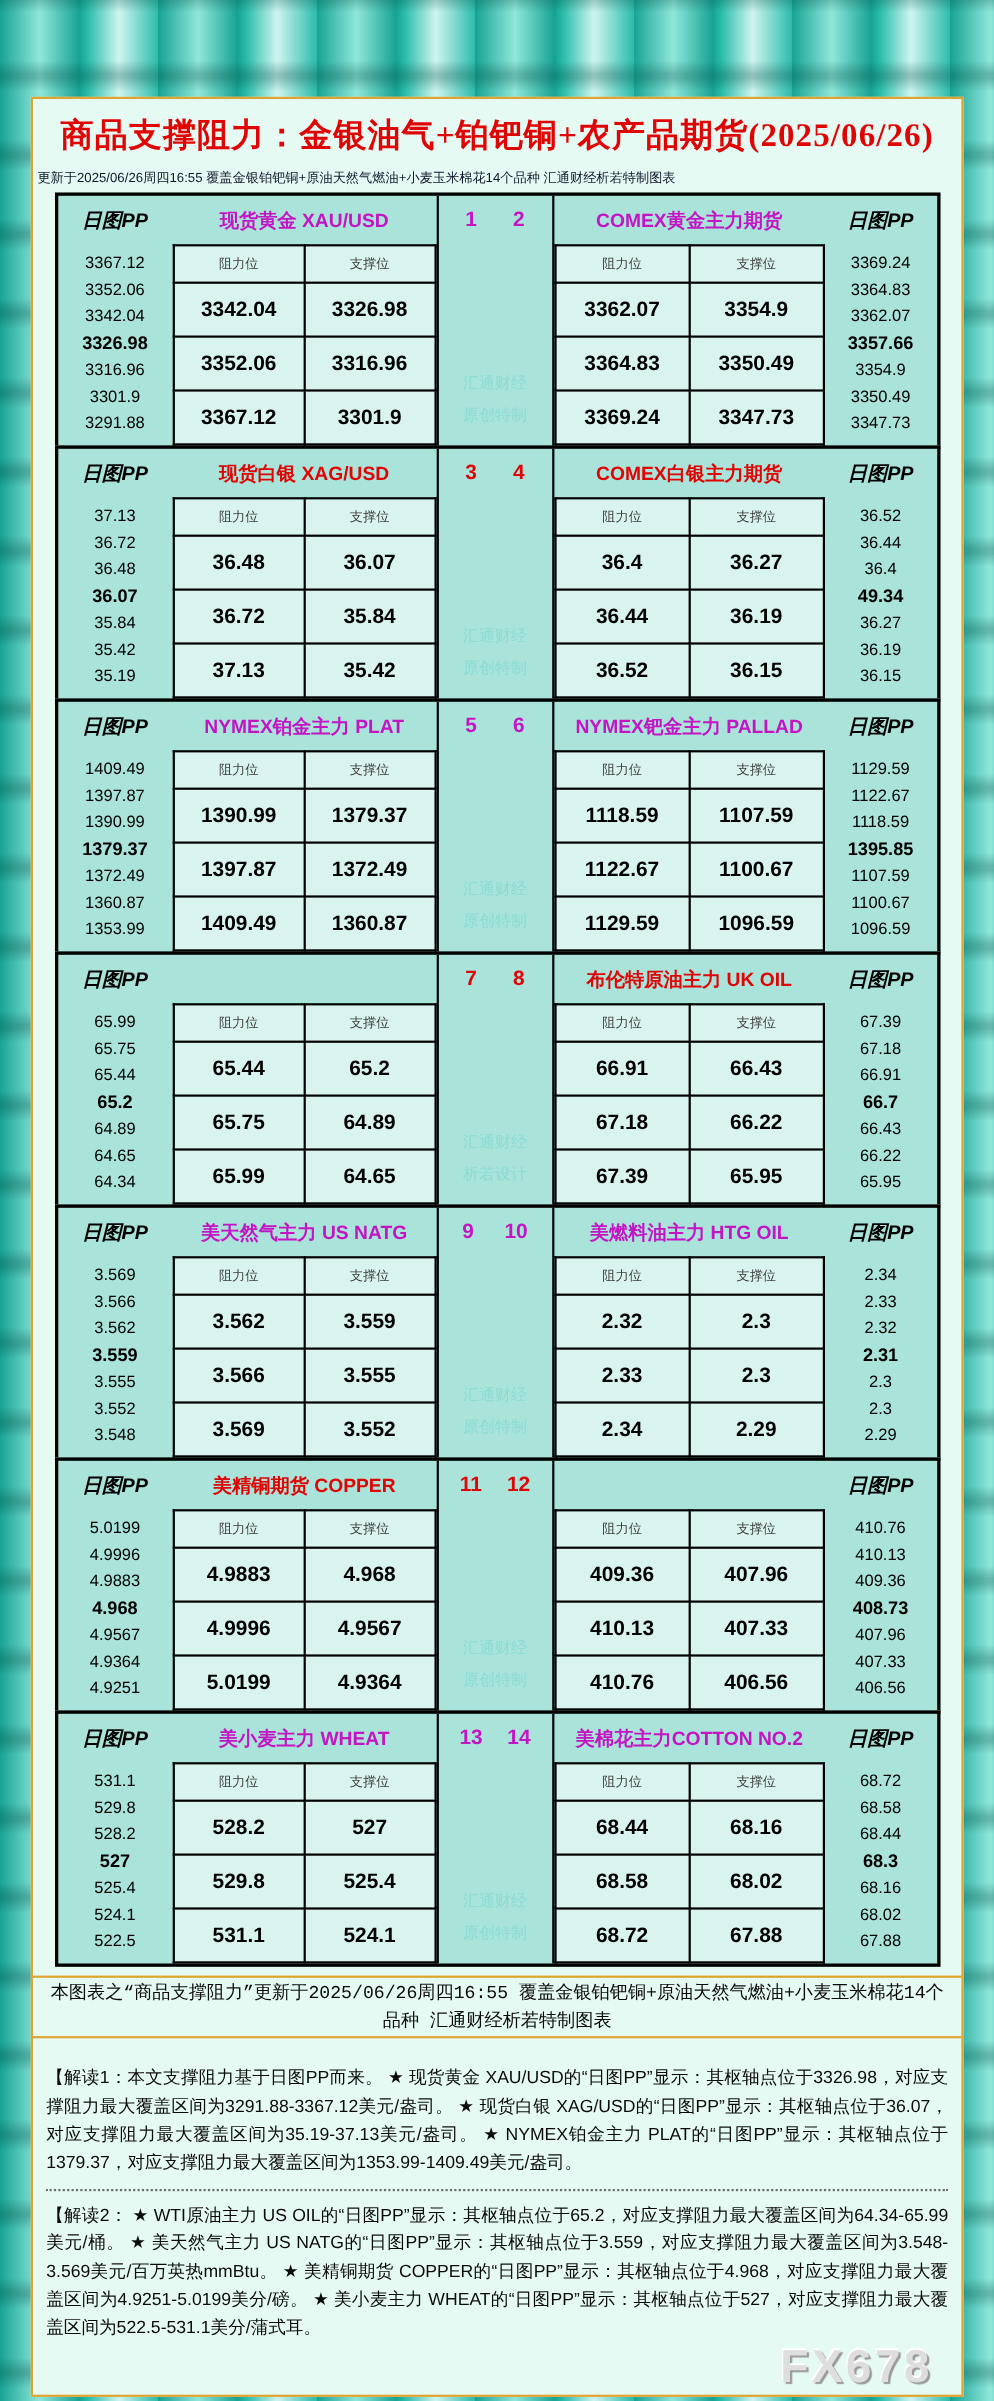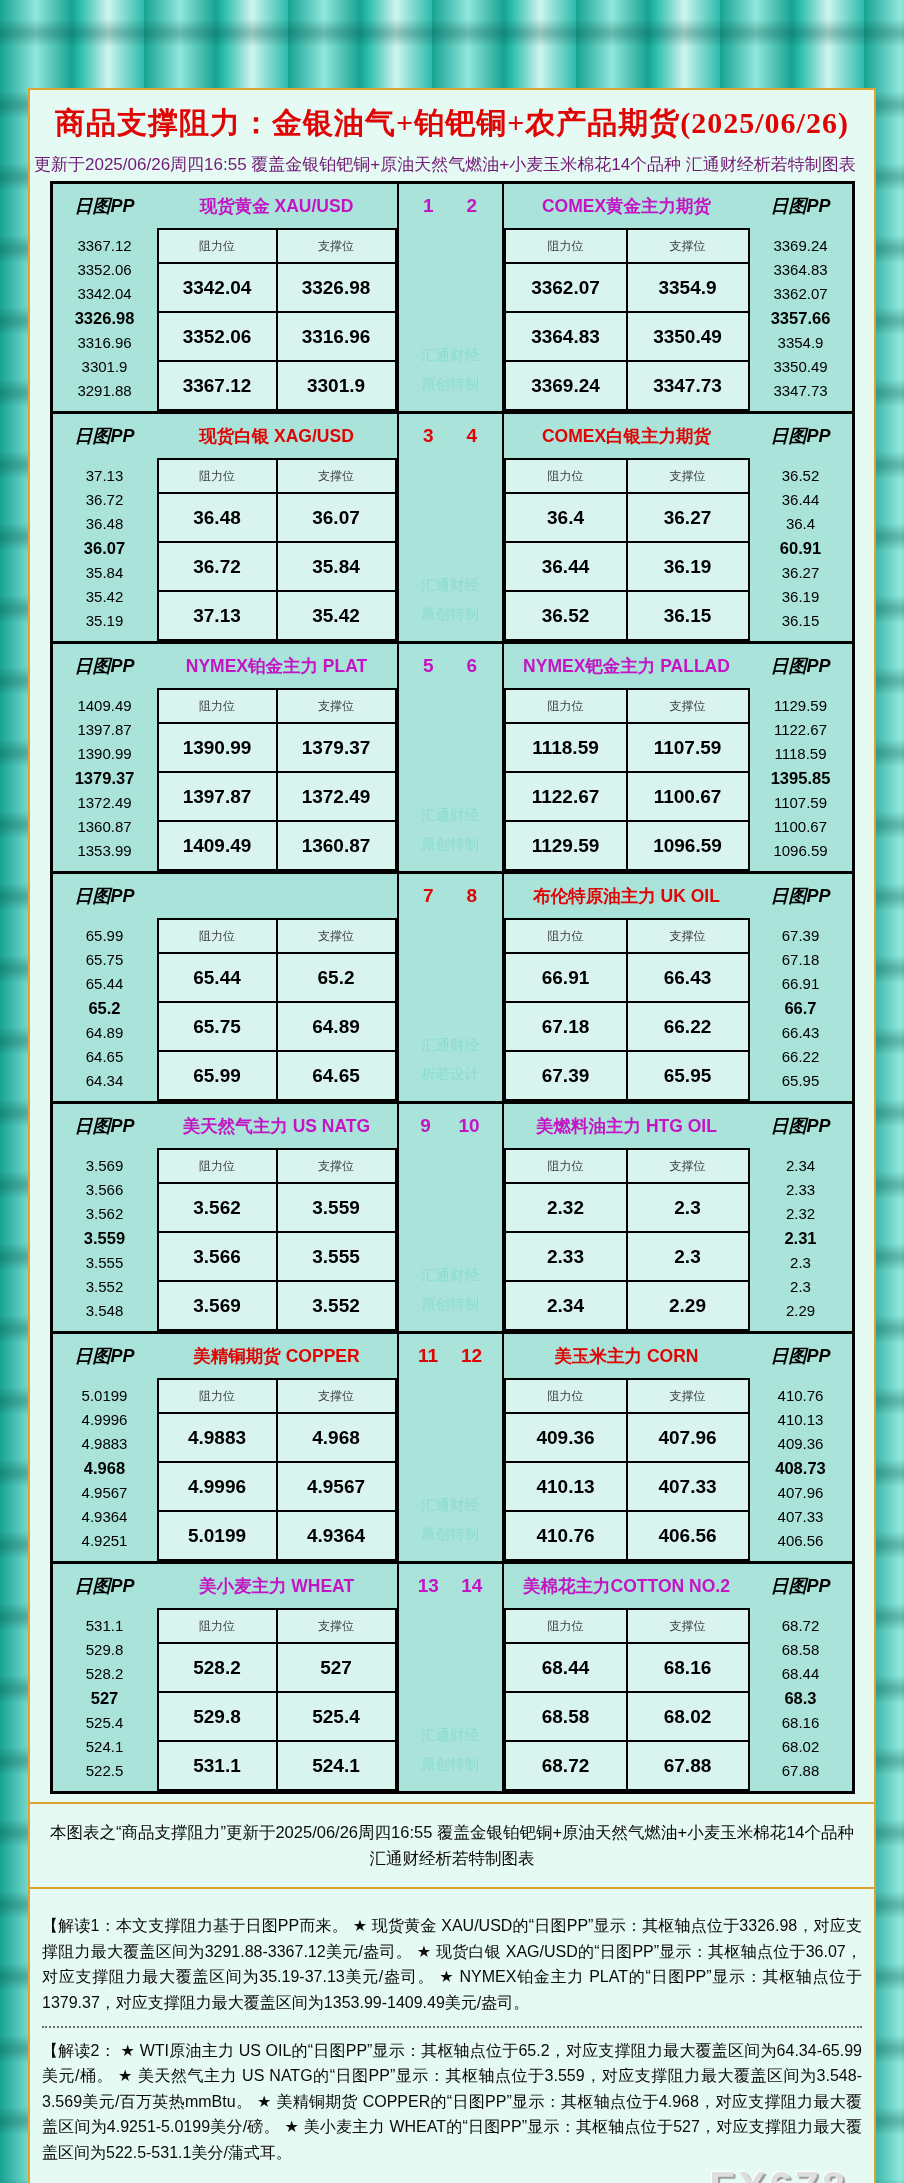--- a/index.html
+++ b/index.html
@@ -24,21 +24,21 @@
     padding-bottom: 2px;
     min-height: 2040px;
   }
   .page-title {
     text-align: center;
     font-family: "Liberation Serif", "DejaVu Serif", serif;
     font-weight: bold; font-size: 30px; color: #E00505;
     padding: 13px 4px 9px 4px; letter-spacing: 1px;
   }
   .subtitle {
-    font-size: 17px; color: #701a75;
+    font-size: 12px; color: #0f172a;
     padding: 0 3px 5px 4px; white-space: nowrap;
   }
   
   .panels { width: 805px; margin: 0 auto; }
   .panel {
     height: 233px; border: 3px solid #000; margin-top: -3px;
     display: grid;
     grid-template-columns: 104px 240px 107px 246px 1fr;
     grid-template-rows: 44px 1fr;
     background: #A9E3D9;
@@ -57,22 +57,22 @@
   .pp-list span { font-size: 15px; color: #000; line-height: 1; }
   .pp-list span.pivot { font-weight: bold; font-size: 16.5px; }
   table.rs { border-collapse: collapse; width: 100%; height: 100%; table-layout: fixed; }
   table.rs td { border: 2px solid #000; background: #D9F4EF; text-align: center; vertical-align: middle; }
   td.rs-head { height: 34px; font-size: 12px; color: #3C3C3C; }
   td.rs-val { font-size: 19px; font-weight: bold; color: #000; }
   
   .summary-note {
     margin-top: 8px;
     border-top: 2px solid #DFA32F; border-bottom: 2px solid #DFA32F;
-    padding: 16px 10px; text-align: center;
-    font-size: 16.5px; color: #0A0A0A; line-height: 1.55;
+    padding: 1px 10px; text-align: center;
+    font-size: 16.5px; color: #0A0A0A; line-height: 1.55; font-family: Liberation Mono, monospace;
   }
   .analysis { padding: 24px 12px 46px 12px; font-size: 16px; color: #0A0A0A; line-height: 1.6; text-align: justify; }
   .dotted-divider { border: none; border-top: 2px dotted #6d6d6d; margin: 10px 0; }
   .brand {
     position: absolute; right: 26px; bottom: 2px;
     font-size: 42px; font-weight: bold; letter-spacing: 3px;
     color: #DEDEDE;
     text-shadow: -1px -1px 0 #ffffff, 2px 2px 1px #9a9a9a;
   }
 </style>
@@ -241,21 +241,21 @@
           <td class="rs-val">36.15</td>
         </tr>
       </tbody>
             </table>
     </div>
 
     <div class="pp-list g25">
       <span>36.52</span>
       <span>36.44</span>
       <span>36.4</span>
-      <span class="pivot">60.91</span>
+      <span class="pivot">49.34</span>
       <span>36.27</span>
       <span>36.19</span>
       <span>36.15</span>
     </div>
   </section>
 
   <section class="panel">
     <div class="hcell pp-head g11">日图PP</div>
     <div class="hcell inst-title accent g12" style="color: rgb(196, 20, 196);">NYMEX铂金主力 PLAT</div>
 
@@ -517,21 +517,20 @@
       <div class="pair-row">
         <span class="accent" style="color: rgb(224, 5, 5);">11</span>
         <span class="accent" style="color: rgb(224, 5, 5);">12</span>
       </div>
       <div class="wm">
         <div>汇通财经</div>
         <div>原创特制</div>
       </div>
     </div>
 
-    <div class="hcell inst-title accent g14" style="color: rgb(224, 5, 5);">美玉米主力 CORN</div>
     <div class="hcell pp-head g15">日图PP</div>
 
     <div class="pp-list g21">
       <span>5.0199</span>
       <span>4.9996</span>
       <span>4.9883</span>
       <span class="pivot">4.968</span>
       <span>4.9567</span>
       <span>4.9364</span>
       <span>4.9251</span>

